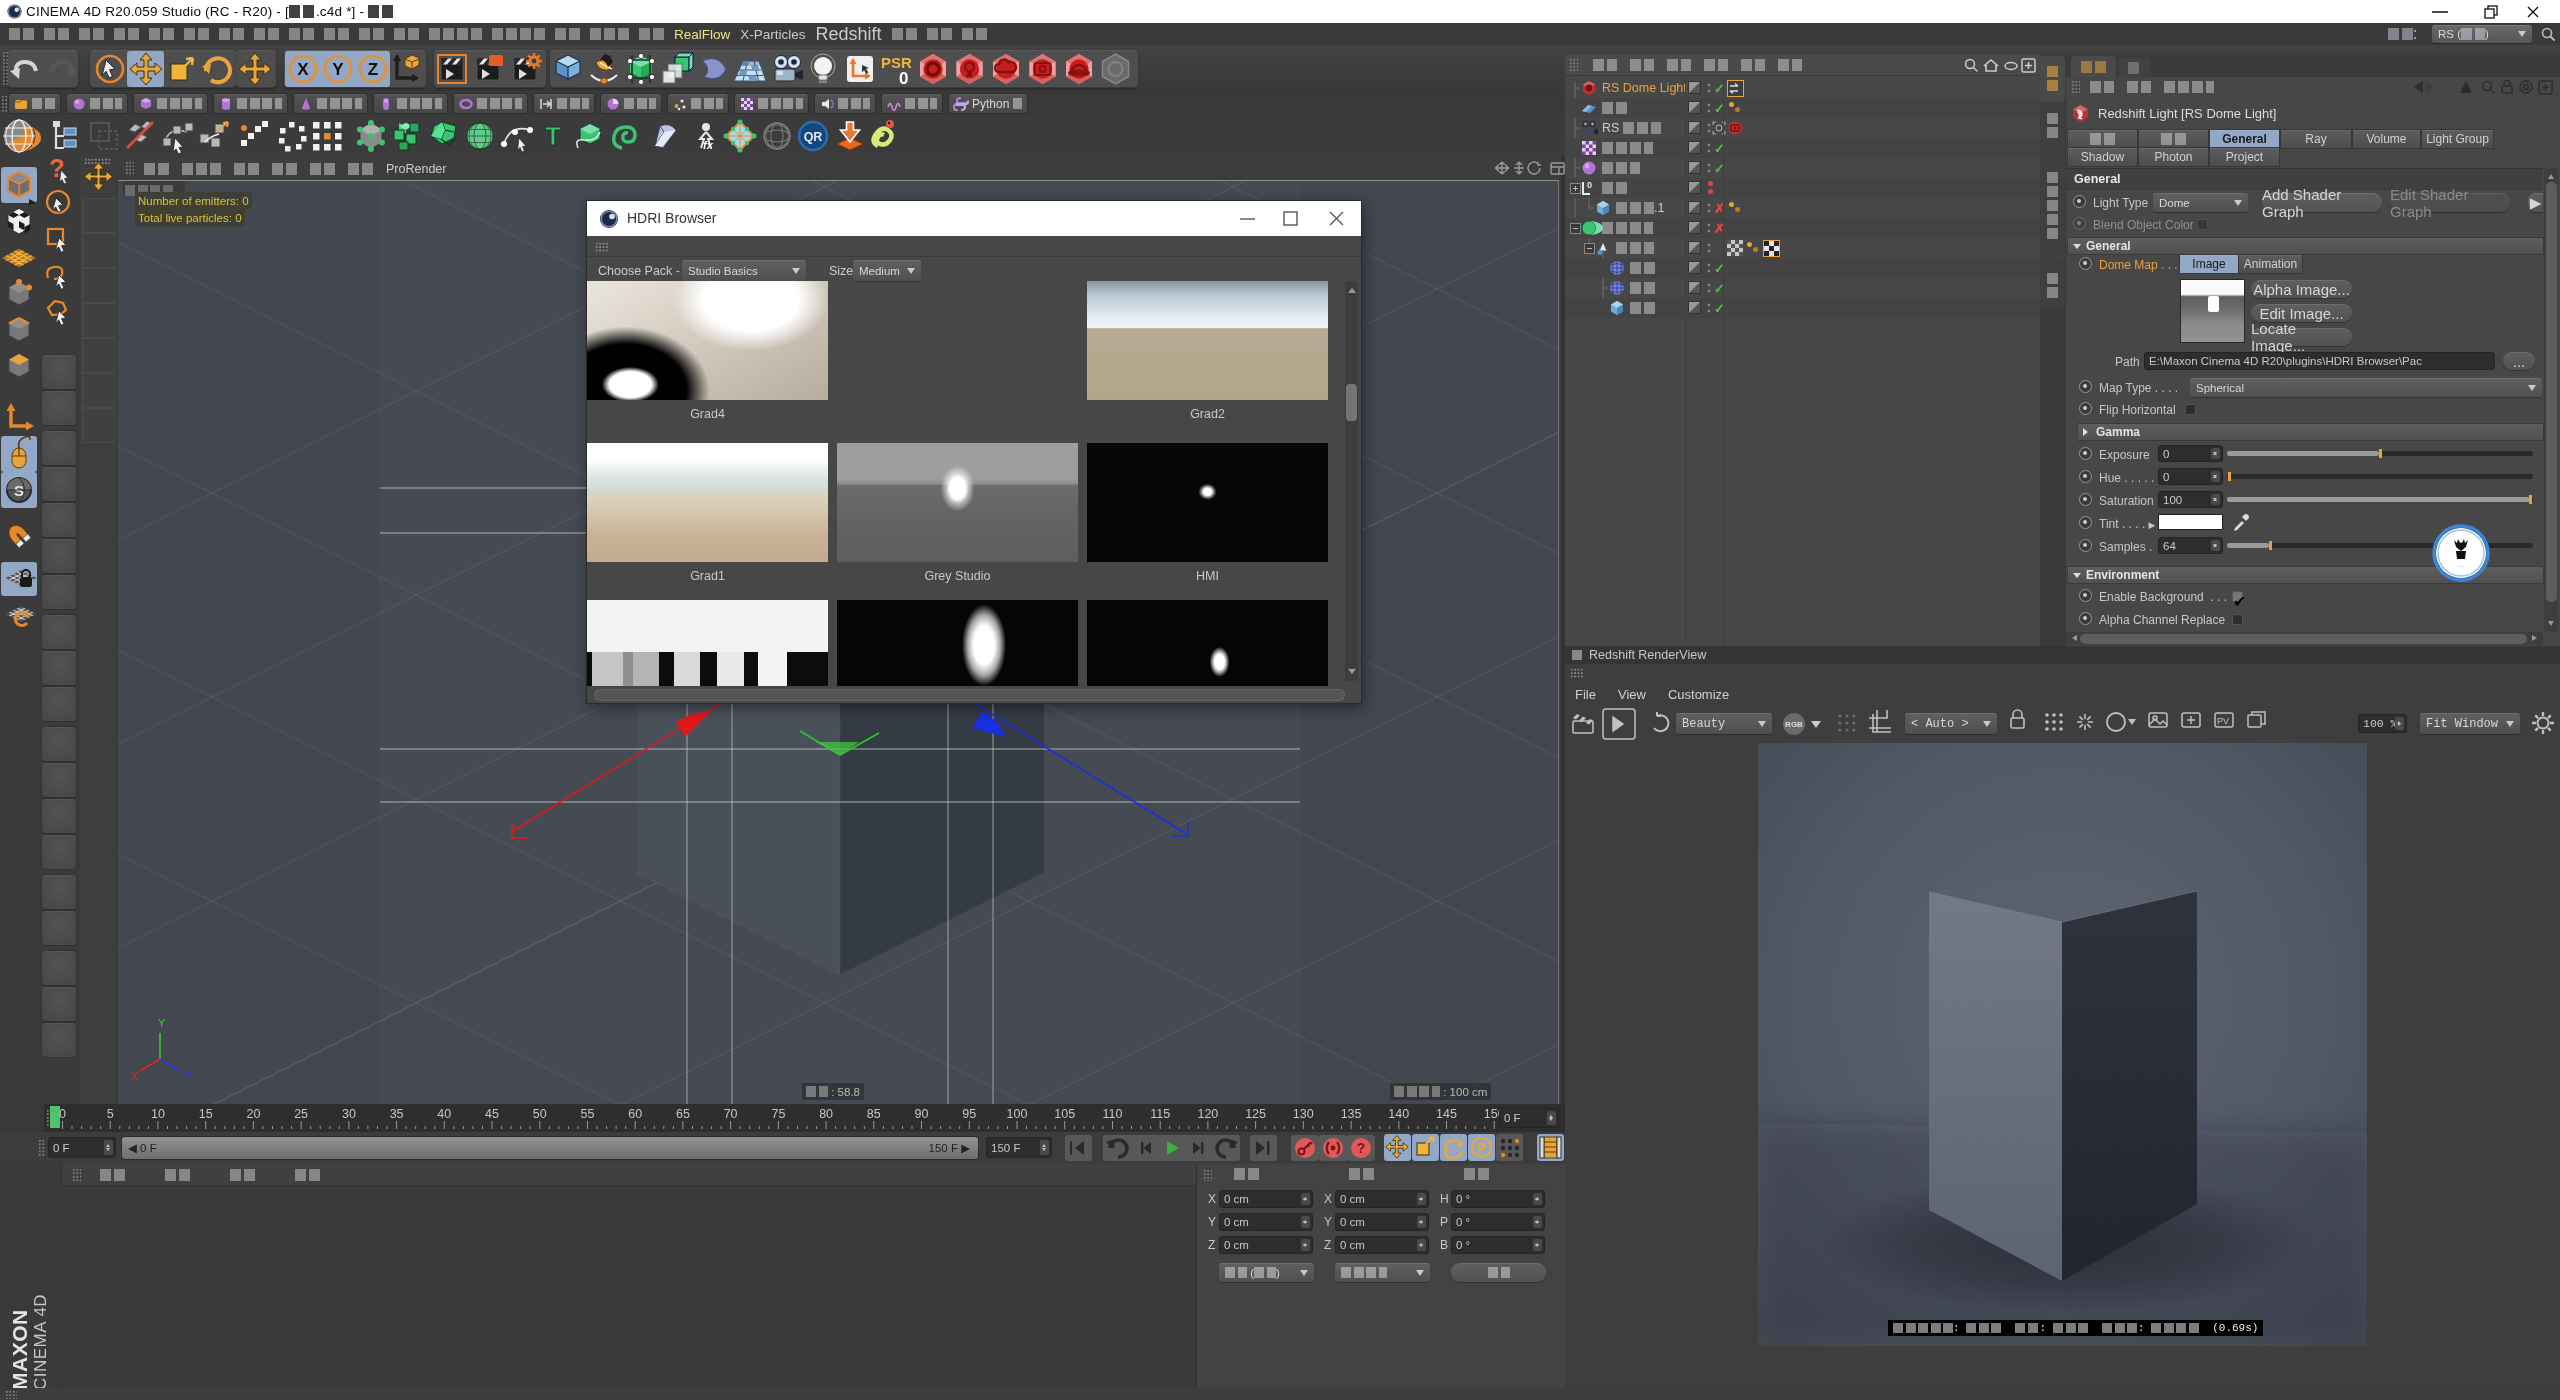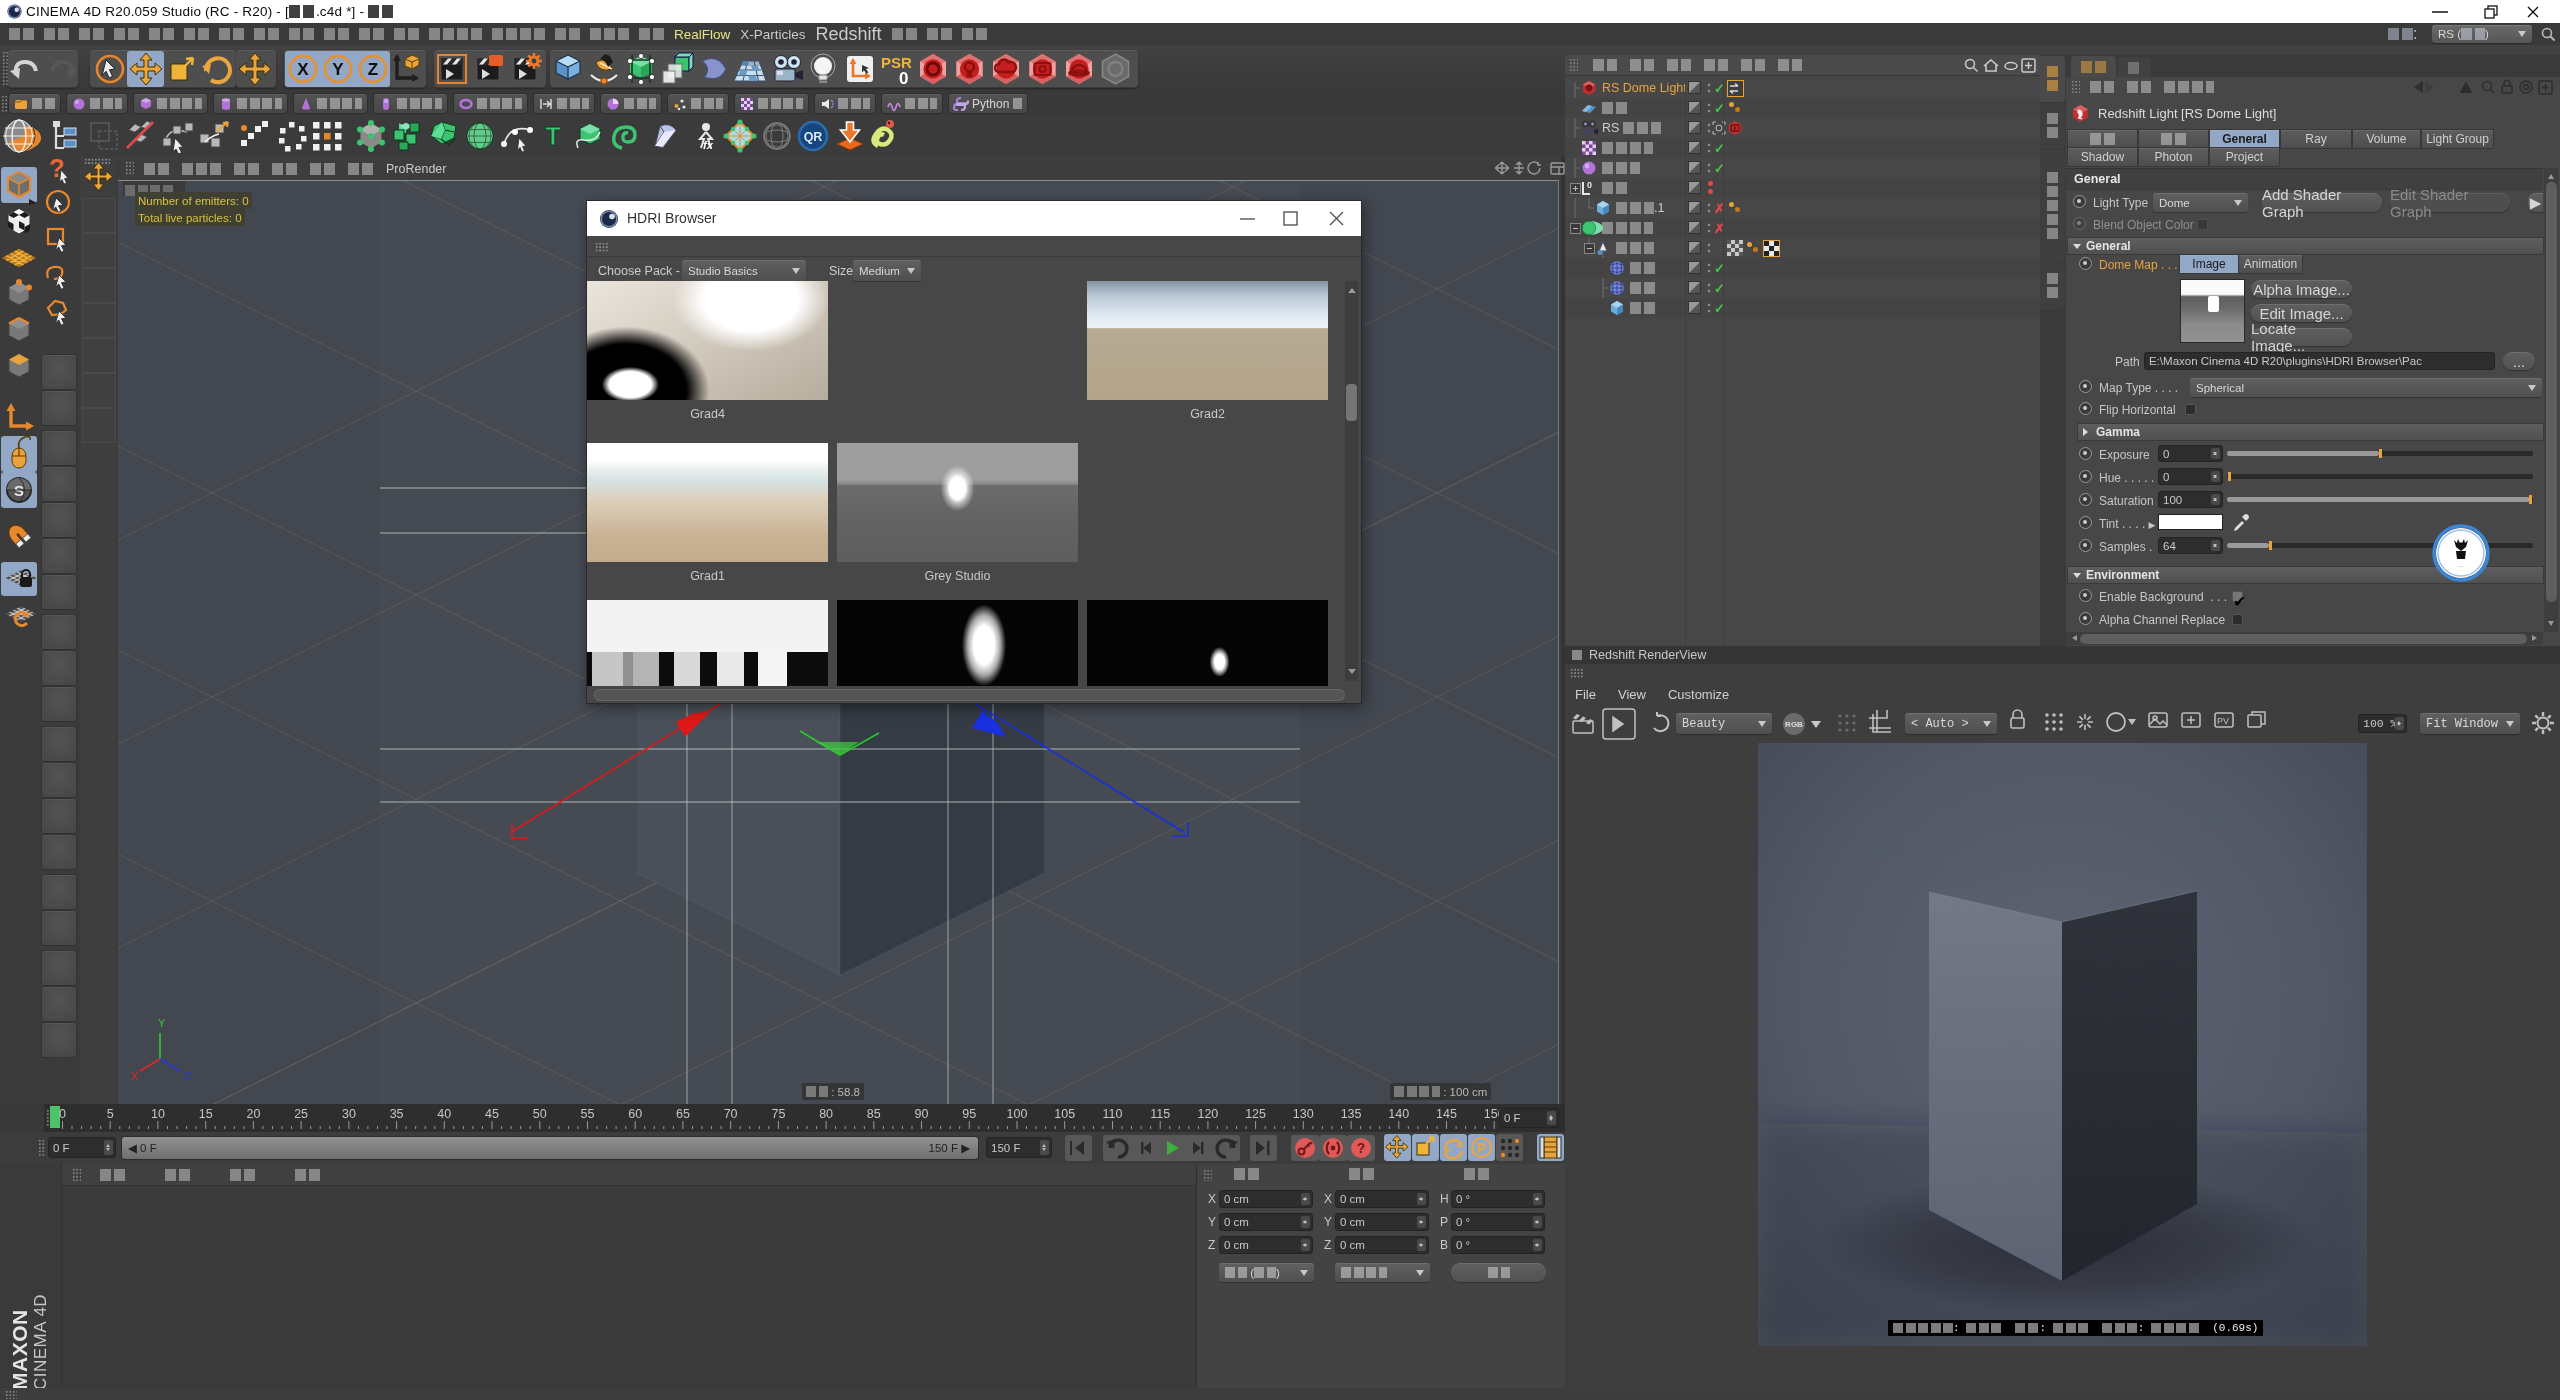--- a/index.html
+++ b/index.html
@@ -826,20 +826,24 @@
         <span>Grad2</span>
       </div>
  <div class="thumb" style="left:0px;top:242px">
         <div class="timg" id="grad1"></div>
         <span>Grad1</span>
       </div>
  <div class="thumb" style="left:250px;top:242px">
         <div class="timg" id="greys"></div>
         <span>Grey Studio</span>
       </div>
+ <div class="thumb" style="left:500px;top:242px">
+        <div class="timg" id="hmi"></div>
+        <span>HMI</span>
+      </div>
  <div class="thumb" style="left:0px;top:399px;height:86px;overflow:hidden">
         <div class="timg" id="soft"></div>
       </div>
  <div class="thumb" style="left:250px;top:399px;height:86px;overflow:hidden">
         <div class="timg" id="spot"></div>
       </div>
  <div class="thumb" style="left:500px;top:399px;height:86px;overflow:hidden">
         <div class="timg" id="lamp"></div>
       </div>
  <div class="ab" style="left:758px;top:80px;width:13px;height:400px;background:#3d3d3d;border-radius:2px">

